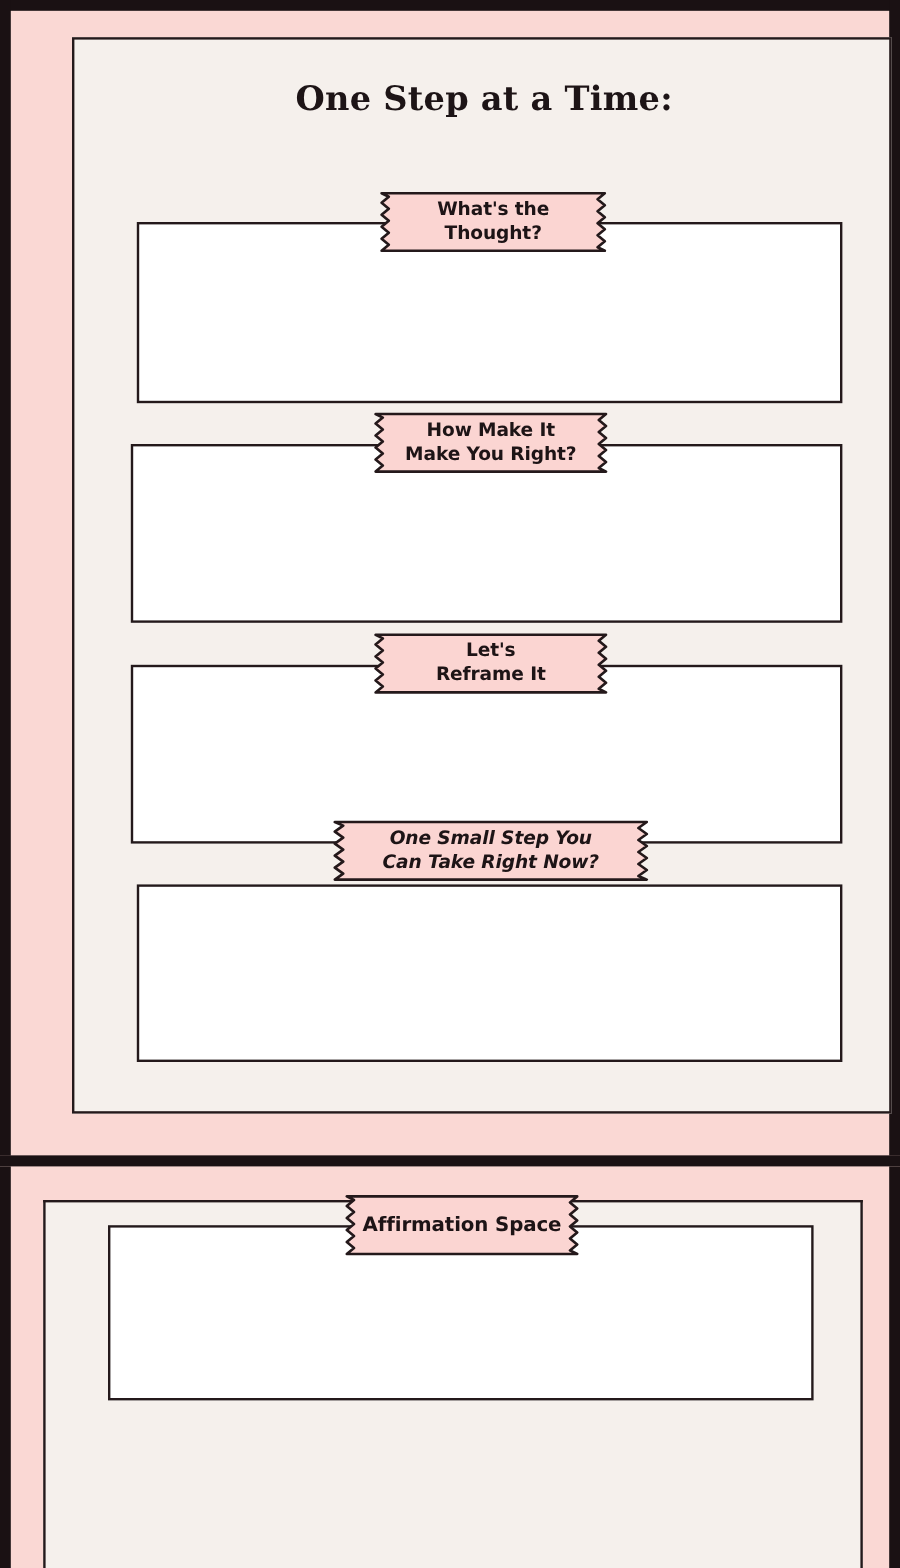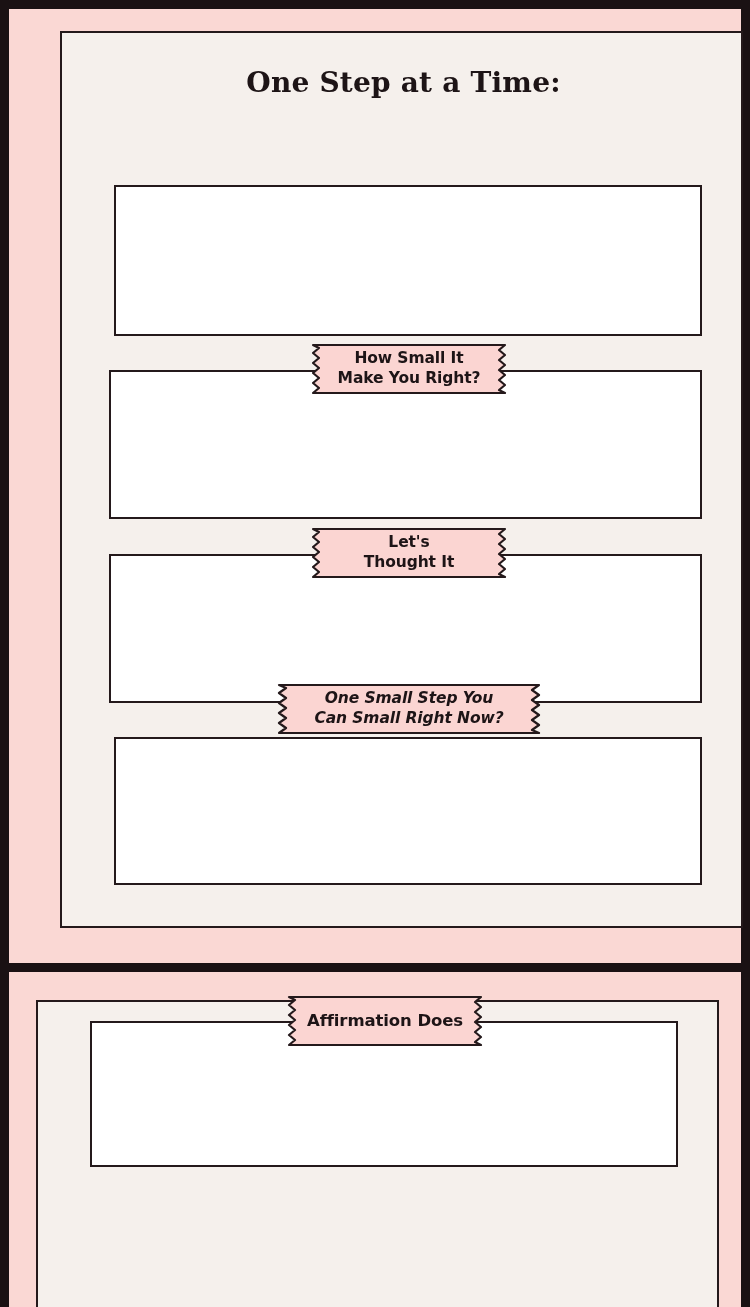--- a/index.html
+++ b/index.html
@@ -145,71 +145,80 @@
 <div class="sheet" id="sheet-1">
 
   <div class="panel" id="panel-1">
 
     <div class="title-block">
       <span class="t-line">One Step at a Time:</span>
     </div>
 
     <div class="answer-box" id="box-1"></div>
 
+    <div class="banner" id="banner-1">
+      <svg viewBox="0 0 206 52" preserveAspectRatio="none">
+        <path d="M10,2 L196,2 L190,7 L196,12 L190,17 L196,22 L190,27 L196,32 L190,37 L196,42 L190,47 L196,50 L10,50 L16,45 L10,40 L16,35 L10,30 L16,25 L10,20 L16,15 L10,10 L16,5 Z" fill="#fbd5d2" stroke="#24191b" stroke-width="2.2" stroke-linejoin="round"></path>
+      </svg>
+      <div class="banner-text">
+        <span>What's the</span>
+        <span>Thought?</span>
+      </div>
+    </div>
 
     <div class="answer-box" id="box-2"></div>
 
     <div class="banner" id="banner-2">
       <svg viewBox="0 0 212 52" preserveAspectRatio="none">
         <path d="M10,2 L202,2 L196,7 L202,12 L196,17 L202,22 L196,27 L202,32 L196,37 L202,42 L196,47 L202,50 L10,50 L16,45 L10,40 L16,35 L10,30 L16,25 L10,20 L16,15 L10,10 L16,5 Z" fill="#fbd5d2" stroke="#24191b" stroke-width="2.2" stroke-linejoin="round"></path>
       </svg>
       <div class="banner-text">
-        <span>How Small It</span>
+        <span>How Make It</span>
         <span>Make You Right?</span>
       </div>
     </div>
 
     <div class="answer-box" id="box-3"></div>
 
     <div class="banner" id="banner-3">
       <svg viewBox="0 0 212 52" preserveAspectRatio="none">
         <path d="M10,2 L202,2 L196,7 L202,12 L196,17 L202,22 L196,27 L202,32 L196,37 L202,42 L196,47 L202,50 L10,50 L16,45 L10,40 L16,35 L10,30 L16,25 L10,20 L16,15 L10,10 L16,5 Z" fill="#fbd5d2" stroke="#24191b" stroke-width="2.2" stroke-linejoin="round"></path>
       </svg>
       <div class="banner-text">
         <span>Let's</span>
-        <span>Thought It</span>
+        <span>Reframe It</span>
       </div>
     </div>
 
     <div class="answer-box" id="box-4"></div>
 
     <div class="banner" id="banner-4">
       <svg viewBox="0 0 282 52" preserveAspectRatio="none">
         <path d="M11,2 L271,2 L264,7 L271,12 L264,17 L271,22 L264,27 L271,32 L264,37 L271,42 L264,47 L271,50 L11,50 L18,45 L11,40 L18,35 L11,30 L18,25 L11,20 L18,15 L11,10 L18,5 Z" fill="#fbd5d2" stroke="#24191b" stroke-width="2.2" stroke-linejoin="round"></path>
       </svg>
       <div class="banner-text">
         <span>One Small Step You</span>
-        <span>Can Small Right Now?</span>
+        <span>Can Take Right Now?</span>
       </div>
     </div>
 
   </div>
 </div>
 
 <div class="page-gap"></div>
 
 <div class="sheet" id="sheet-2">
 
   <div class="panel" id="panel-2">
 
     <div class="answer-box" id="box-5"></div>
 
     <div class="banner" id="banner-5">
       <svg viewBox="0 0 212 52" preserveAspectRatio="none">
         <path d="M10,2 L202,2 L196,7 L202,12 L196,17 L202,22 L196,27 L202,32 L196,37 L202,42 L196,47 L202,50 L10,50 L16,45 L10,40 L16,35 L10,30 L16,25 L10,20 L16,15 L10,10 L16,5 Z" fill="#fbd5d2" stroke="#24191b" stroke-width="2.2" stroke-linejoin="round"></path>
       </svg>
       <div class="banner-text">
-        <span>Affirmation Does</span>
+        <span>Affirmation Space</span>
       </div>
     </div>
 
   </div>
 </div>
 
 </body></html>

